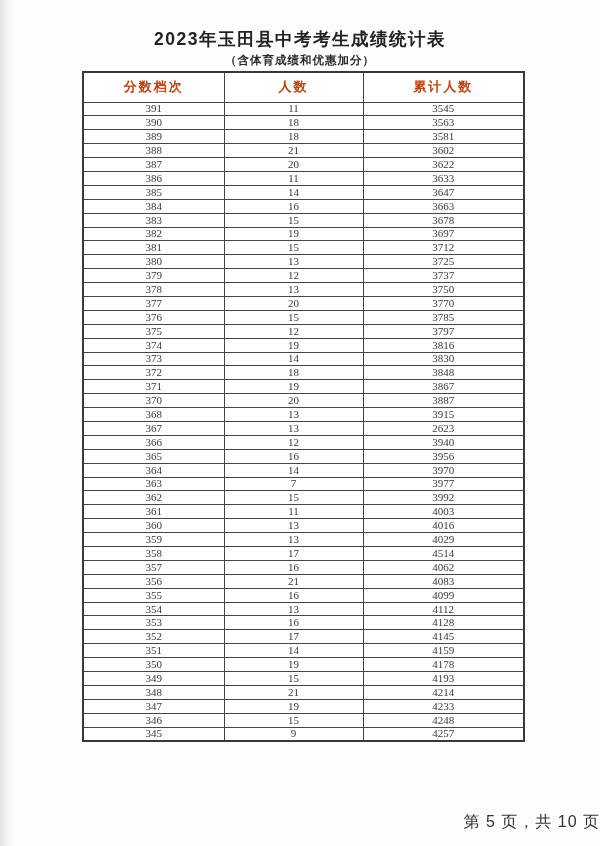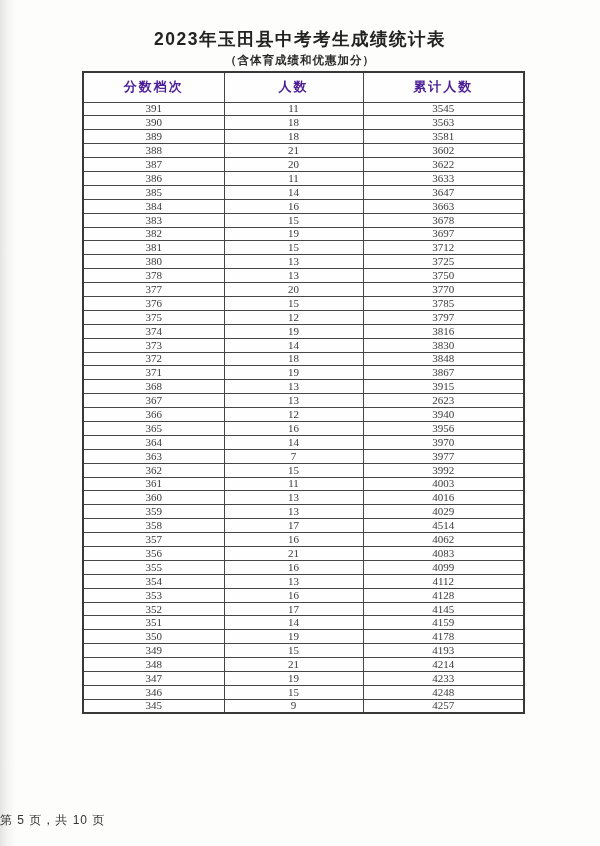--- a/index.html
+++ b/index.html
@@ -49,35 +49,35 @@
     vertical-align: middle;
     padding: 0;
     overflow: hidden;
   }
   table.score-table { border: 2px solid #383838; }
   table.score-table th {
     height: 30px;
     font-size: 13px;
     font-weight: 700;
     letter-spacing: 2px;
-    color: #4c1d95;
+    color: #c2410c;
   }
   table.score-table td {
     height: 13.9px;
     font-family: "Liberation Serif", serif;
     font-size: 11px;
     line-height: 1;
     color: #3a3a3a;
   }
   .page-footer {
     position: absolute;
     left: 0; top: 812px;
     width: 100%;
-    text-align: left;
-    font-size: 12px;
+    text-align: right;
+    font-size: 16px;
     letter-spacing: 1px;
     color: #333;
   }
 </style>
 </head>
 <body>
 
 <div class="page">
   <div class="page-title">2023年玉田县中考考生成绩统计表</div>
   <div class="page-subtitle">（含体育成绩和优惠加分）</div>
@@ -150,20 +150,25 @@
           <td>381</td>
           <td>15</td>
           <td>3712</td>
         </tr>
         <tr>
           <td>380</td>
           <td>13</td>
           <td>3725</td>
         </tr>
         <tr>
+          <td>379</td>
+          <td>12</td>
+          <td>3737</td>
+        </tr>
+        <tr>
           <td>378</td>
           <td>13</td>
           <td>3750</td>
         </tr>
         <tr>
           <td>377</td>
           <td>20</td>
           <td>3770</td>
         </tr>
         <tr>
@@ -188,20 +193,25 @@
         </tr>
         <tr>
           <td>372</td>
           <td>18</td>
           <td>3848</td>
         </tr>
         <tr>
           <td>371</td>
           <td>19</td>
           <td>3867</td>
+        </tr>
+        <tr>
+          <td>370</td>
+          <td>20</td>
+          <td>3887</td>
         </tr>
         <tr>
           <td>368</td>
           <td>13</td>
           <td>3915</td>
         </tr>
         <tr>
           <td>367</td>
           <td>13</td>
           <td>2623</td>

